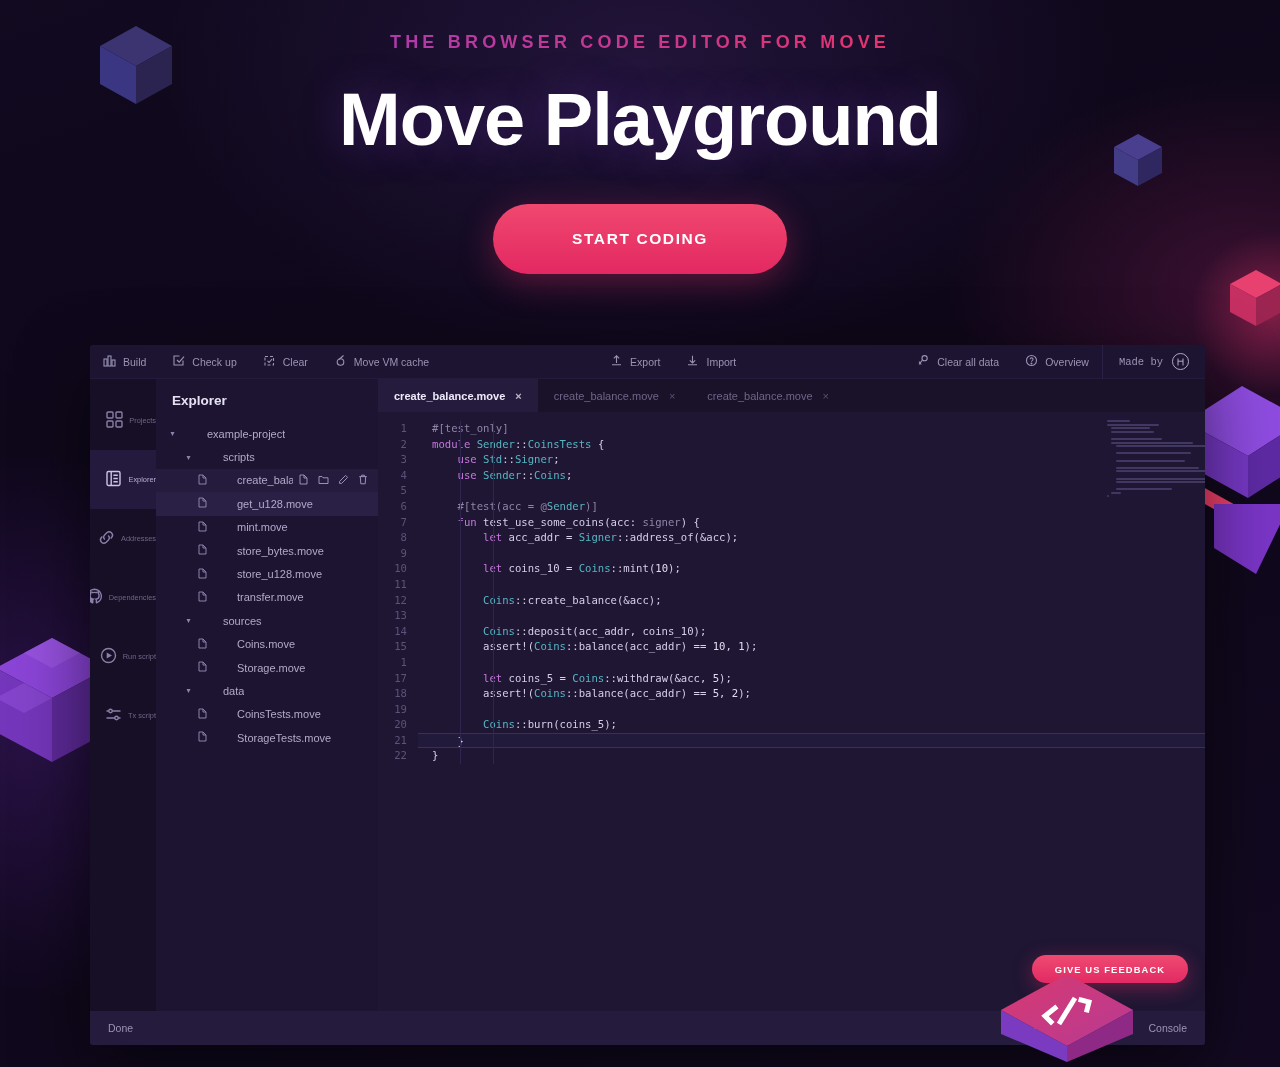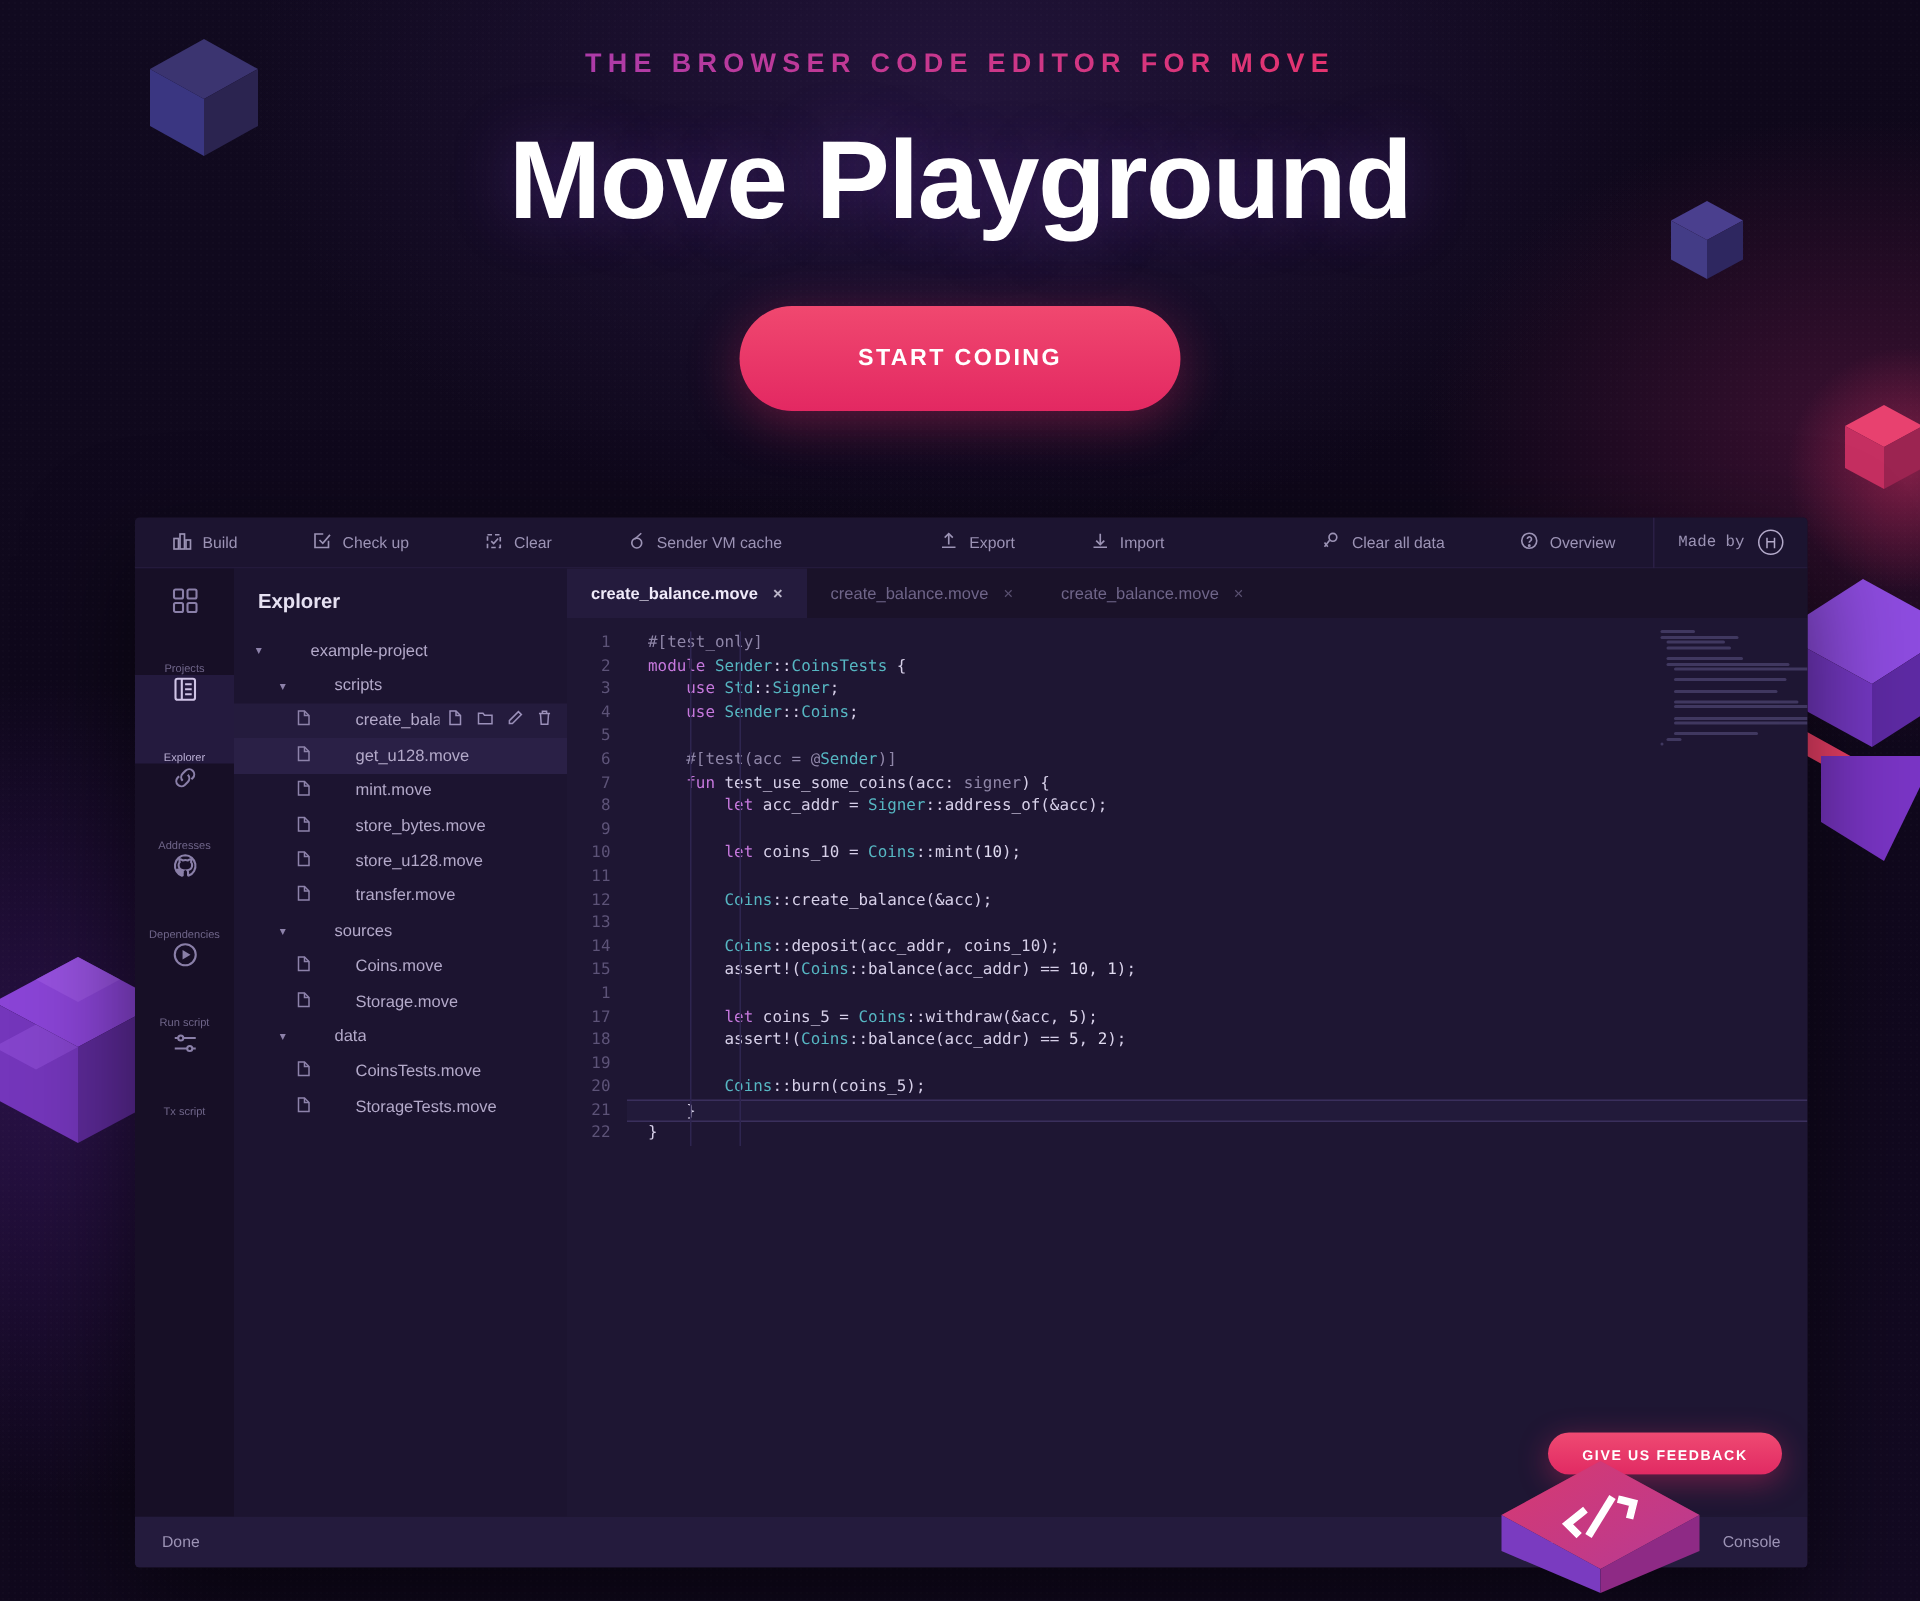--- a/index.html
+++ b/index.html
@@ -68,35 +68,35 @@
     background:#1a1229; border-radius:3px; overflow:hidden;
     box-shadow:0 26px 70px rgba(0,0,0,.55);
     font-size:11px;
   }
   .toolbar {
     height:34px; background:#1c1430; display:flex; align-items:center;
     border-bottom:1px solid #241a3c;
   }
   .tb-item {
     display:flex; align-items:center; gap:7px; color:#9c93b5;
-    font-size:10.5px; padding:0 25px; height:34px; cursor:pointer; white-space:nowrap;
+    font-size:10.5px; padding:0 13px; height:34px; cursor:pointer; white-space:nowrap;
   }
   .tb-item svg { flex:0 0 auto; }
   .tb-spacer { flex:1 1 auto; }
   .tb-sep { width:1px; height:34px; background:#2a1f45; }
   .madeby { display:flex; align-items:center; gap:9px; padding:0 16px; color:#9c93b5; font-size:10.5px;font-family:Liberation Mono, monospace; }
   .madeby-logo {
     width:17px; height:17px; border-radius:50%;
     border:1.4px solid #b3a9c9; display:flex; align-items:center; justify-content:center;
   }
   .body-row { display:flex; height:632px; }
   
   .activity { width:66px; background:#170f26; padding-top:12px; flex:0 0 66px; }
   .act-item {
-    height:59px; display:flex; flex-direction:column; align-items:center; justify-content:space-between;
+    height:59px; display:flex; flex-direction:row; align-items:center; justify-content:flex-end;
     gap:5px; color:#6f6589; font-size:7.4px; cursor:pointer;
   }
   .act-item.active { background:#241a3e; color:#b9aed3; }
   .act-item.active .act-ico { color:#cfc4e6; }
   .act-ico { color:#8a7fa8; }
   
   .explorer { width:222px; flex:0 0 222px; background:#1c1430; padding:14px 0 0 0; }
   .ex-title { color:#e6e1f2; font-size:13.5px; font-weight:bold; padding:0 16px 14px 16px; }
   .tree-row {
     display:flex; align-items:center; gap:6px; height:23.4px; color:#b3a9c9;
@@ -232,21 +232,21 @@
       </span>
       <span>Clear</span>
     </div>
     <div class="tb-item">
       <span>
         <svg width="13" height="13" viewBox="0 0 13 13" fill="none" stroke="#9c93b5" stroke-width="1.1">
           <circle cx="6.5" cy="8" r="3.3"></circle>
             <path d="M5 5.5L9.5 1.5"></path>
         </svg>
       </span>
-      <span>Sender VM cache</span>
+      <span>Move VM cache</span>
     </div>
 
     <div class="tb-spacer"></div>
 
     <div class="tb-item">
       <span>
         <svg width="13" height="13" viewBox="0 0 13 13" fill="none" stroke="#9c93b5" stroke-width="1.1">
           <path d="M6.5 9V1.8"></path>
             <path d="M3.8 4.4L6.5 1.8l2.7 2.6"></path>
             <path d="M2 10.8h9"></path>

